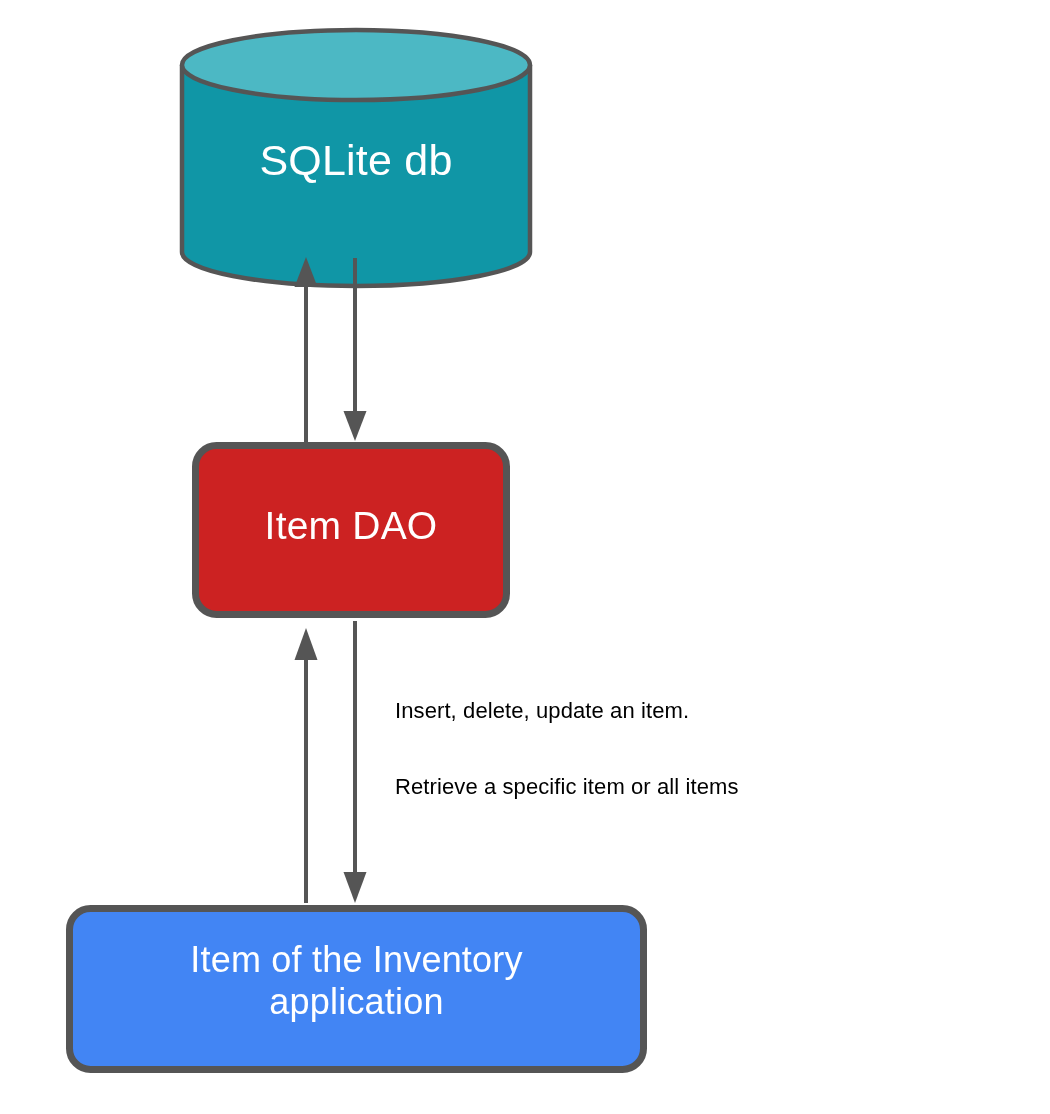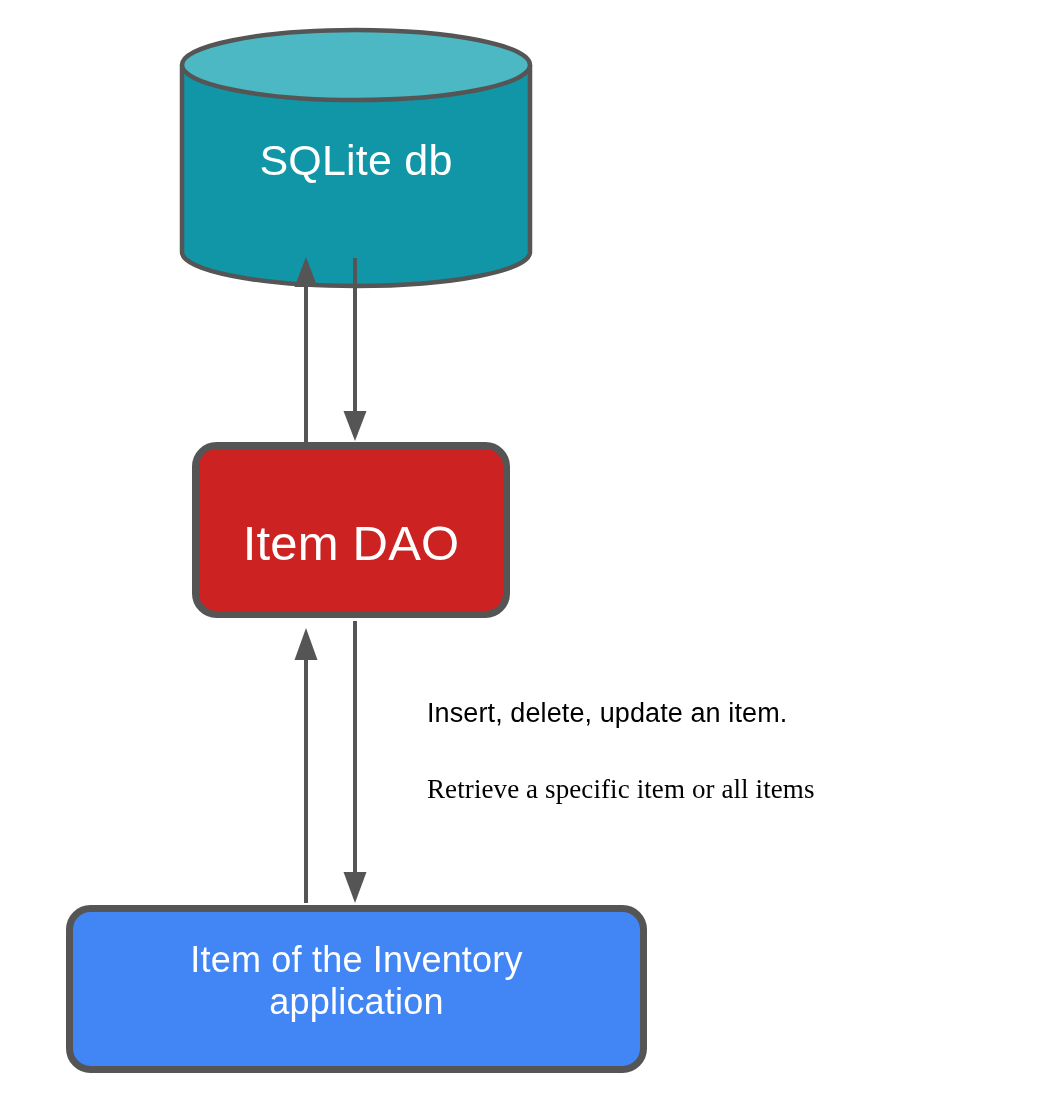--- a/index.html
+++ b/index.html
@@ -41,43 +41,41 @@
     left: 182px;
     top: 135px;
     width: 348px;
     font-size: 43px;
     letter-spacing: 0.2px;
   }
   #dao-label {
     left: 192px;
     top: 503px;
     width: 318px;
-    font-size: 49px;
+    font-size: 39px;
     letter-spacing: 0.2px;
-    margin-top: 12px;
   }
   #app-label {
     left: 66px;
     top: 939px;
     width: 581px;
     font-size: 36px;
     letter-spacing: 0.2px;
   }
   .edge-label {
     position: absolute;
     left: 395px;
     color: #000000;
-    font-size: 27px;
+    font-size: 22px;
     letter-spacing: 0.1px;
     white-space: nowrap;
-    margin-left: 32px;
     -webkit-font-smoothing: antialiased;
   }
   #edge-label-1 { top: 698px; }
-  #edge-label-2 { top: 774px; font-family: Liberation Serif, serif; }
+  #edge-label-2 { top: 774px; }
 </style>
 </head>
 <body>
 
 <div id="diagram-root">
 
   <svg class="svg-layer" viewBox="0 0 1050 1114" width="1050" height="1114">
 
     <defs>
       <clipPath id="cyl-body-clip">

